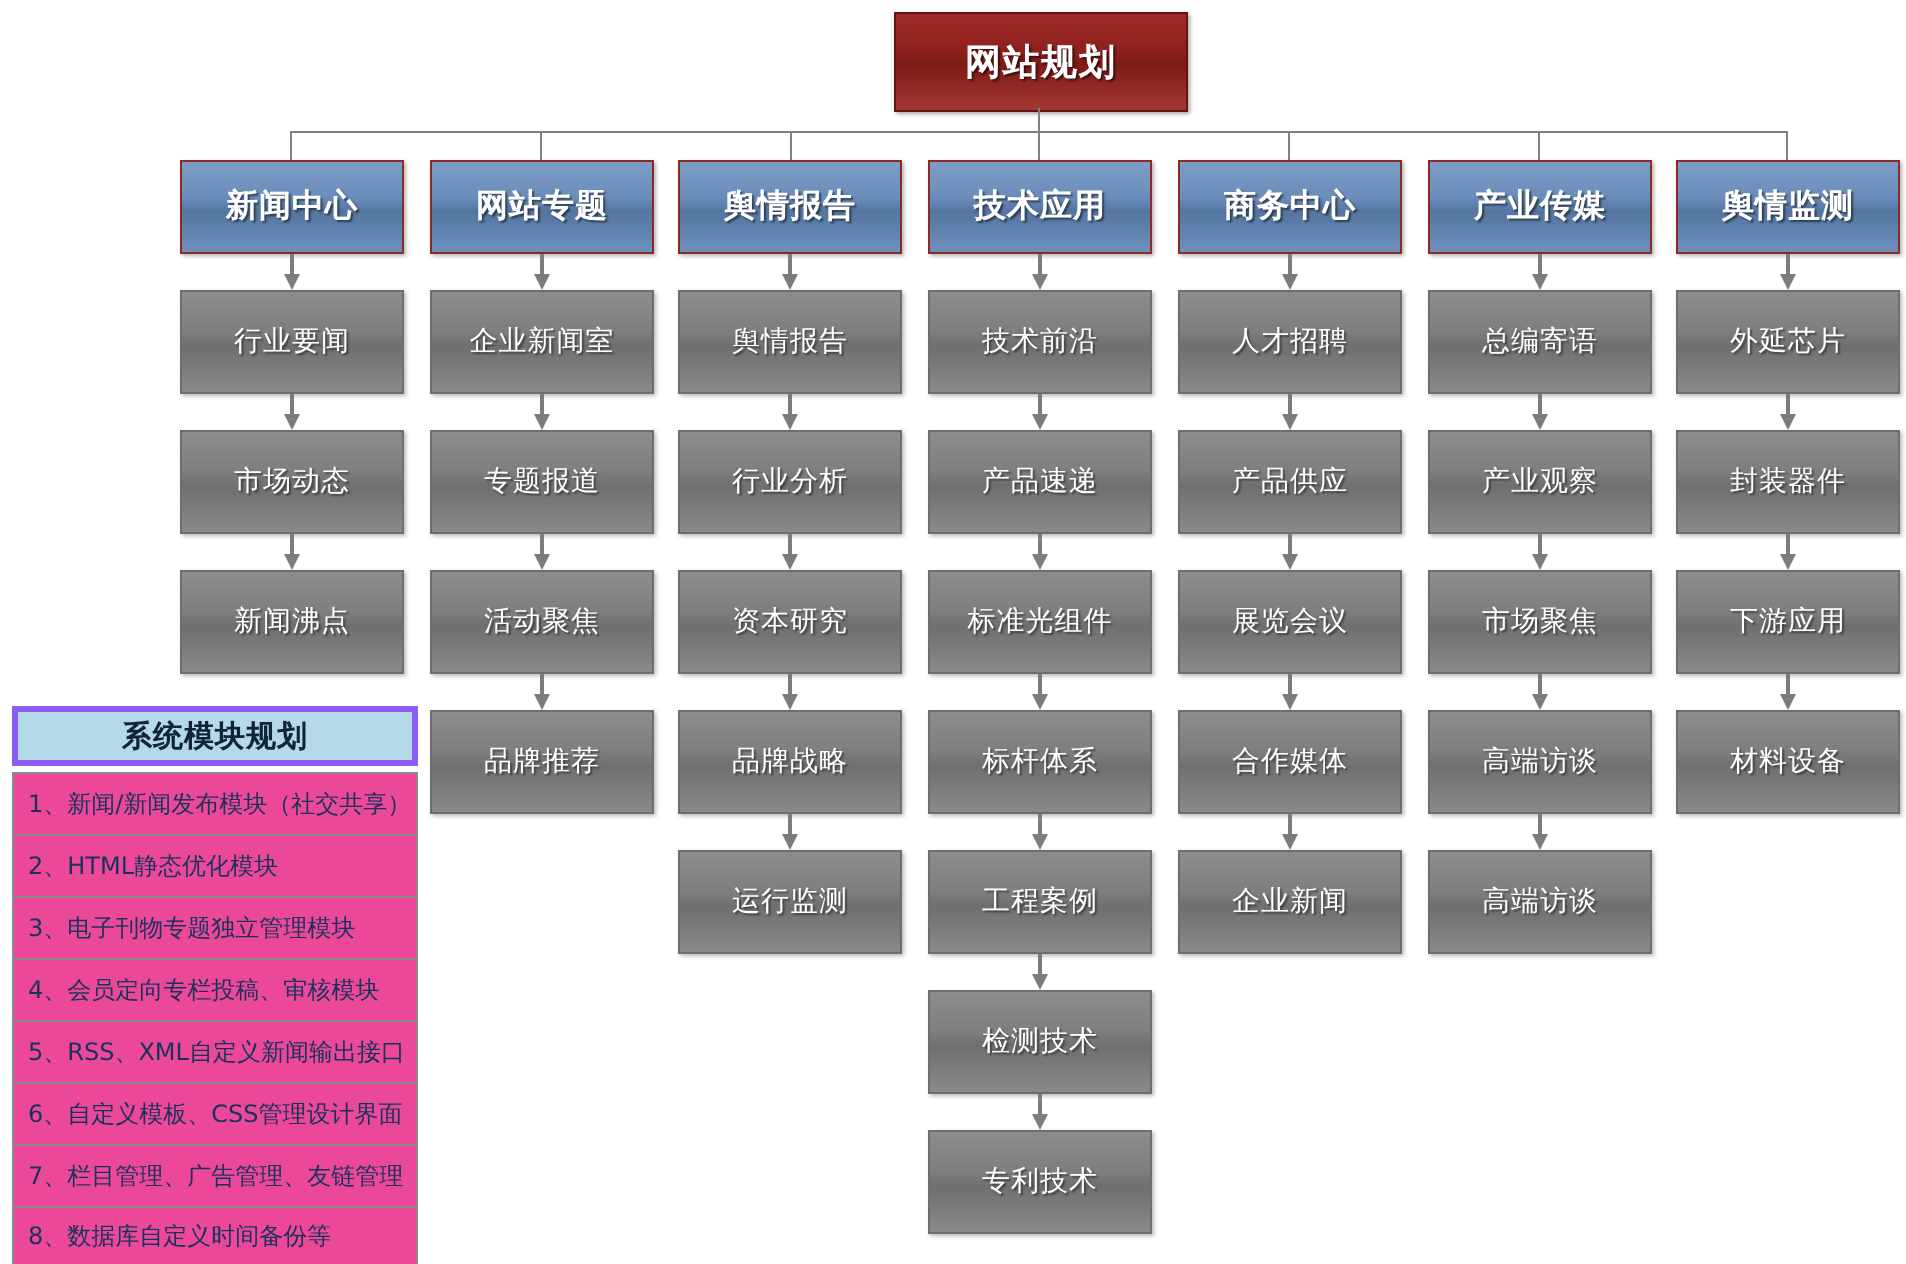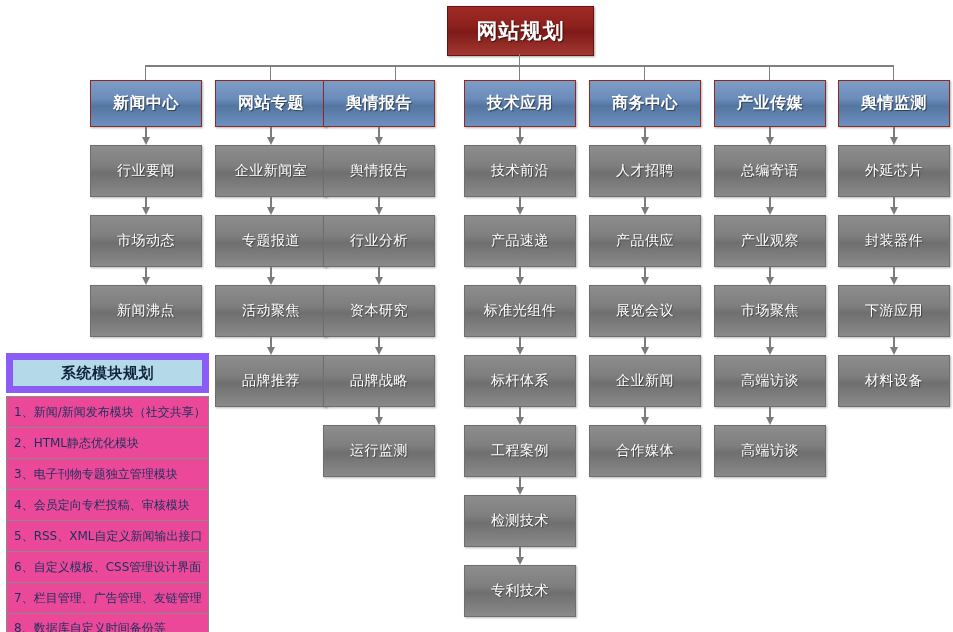--- a/index.html
+++ b/index.html
@@ -24,21 +24,21 @@
     height: 48px;
     background: linear-gradient(to bottom, #9e2b26 0%, #8e211d 38%, #7e1a17 52%, #a33832 100%);
     border: 1px solid #641513;
     box-shadow: 1px 1px 2px rgba(0,0,0,0.35);
     display: flex;
     align-items: center;
     justify-content: center;
   }
   #root-title .label {
     color: #ffffff;
-    font-size: 21px;
+    font-size: 18px;
     font-weight: bold;
     letter-spacing: 1px;
     text-shadow: 1px 1px 1px rgba(0,0,0,0.55);
     white-space: nowrap;
   }
 
   
   .connector-svg {
     position: absolute;
     left: 0;
@@ -132,23 +132,23 @@
 
   
   #legend {
     position: absolute;
     left: 6px;
     top: 353px;
     width: 203px;
     box-sizing: border-box;
   }
   #legend .legend-head {
-    height: 40px;
+    height: 30px;
     background: #b4d9e8;
-    border: 7px solid #8b5cf6;
+    border: 3px solid #8b5cf6;
     display: flex;
     align-items: center;
     justify-content: center;
     box-sizing: border-box;
   }
   #legend .legend-head .label {
     color: #11243d;
     font-size: 15px;
     font-weight: bold;
     letter-spacing: 0.5px;
@@ -264,21 +264,21 @@
       <div class="node-wrap">
         <div class="arrow">
           <div class="stem"></div>
           <div class="head"></div>
         </div>
         <div class="node">
           <span class="label">品牌推荐</span>
         </div>
       </div>
     </div>
-    <div class="column" style="left: 323px; text-align: right;">
+    <div class="column" style="left: 339px; text-align: right;">
       <div class="col-head">
         <span class="label">舆情报告</span>
       </div>
       <div class="node-wrap">
         <div class="arrow">
           <div class="stem"></div>
           <div class="head"></div>
         </div>
         <div class="node">
           <span class="label">舆情报告</span>
@@ -419,30 +419,30 @@
         <div class="node">
           <span class="label">展览会议</span>
         </div>
       </div>
       <div class="node-wrap">
         <div class="arrow">
           <div class="stem"></div>
           <div class="head"></div>
         </div>
         <div class="node">
+          <span class="label">合作媒体</span>
+        </div>
+      </div>
+      <div class="node-wrap">
+        <div class="arrow">
+          <div class="stem"></div>
+          <div class="head"></div>
+        </div>
+        <div class="node">
           <span class="label">企业新闻</span>
-        </div>
-      </div>
-      <div class="node-wrap">
-        <div class="arrow">
-          <div class="stem"></div>
-          <div class="head"></div>
-        </div>
-        <div class="node">
-          <span class="label">合作媒体</span>
         </div>
       </div>
     </div>
     <div class="column" style="left: 714px;">
       <div class="col-head">
         <span class="label">产业传媒</span>
       </div>
       <div class="node-wrap">
         <div class="arrow">
           <div class="stem"></div>

